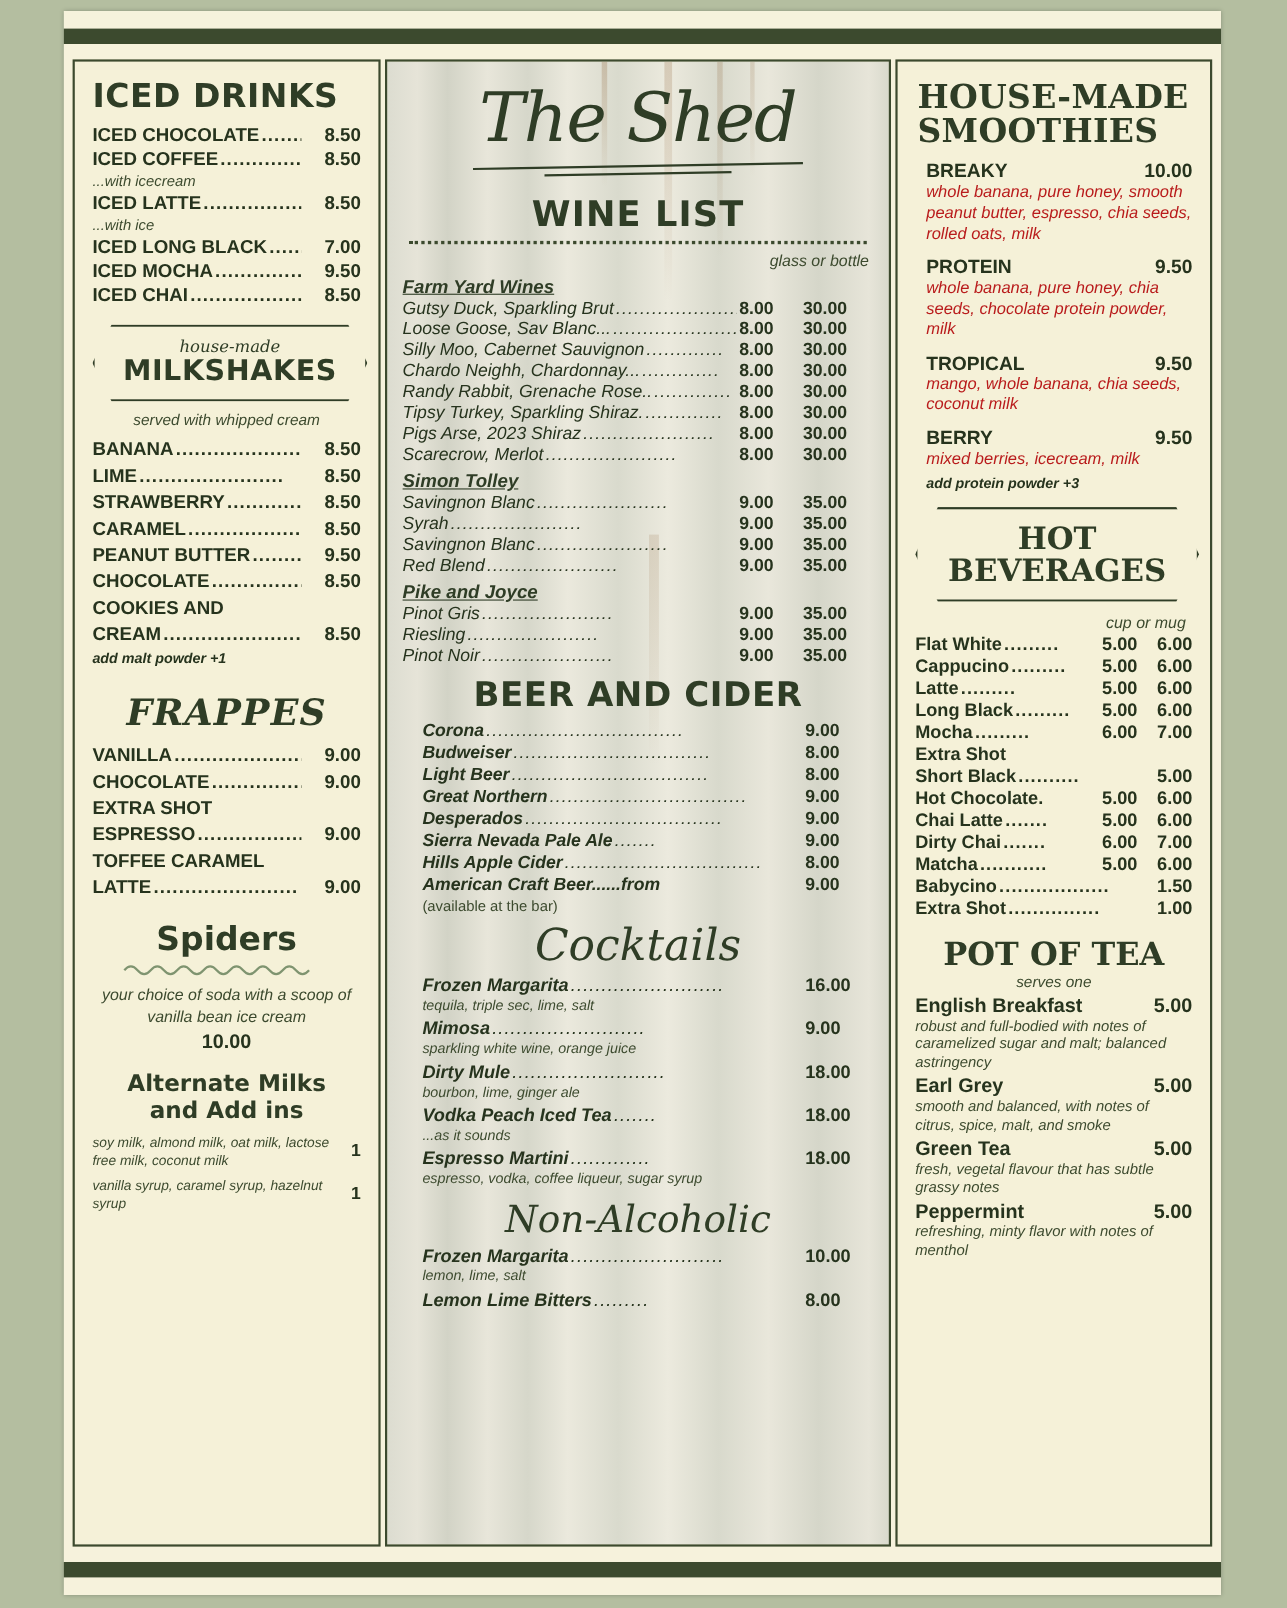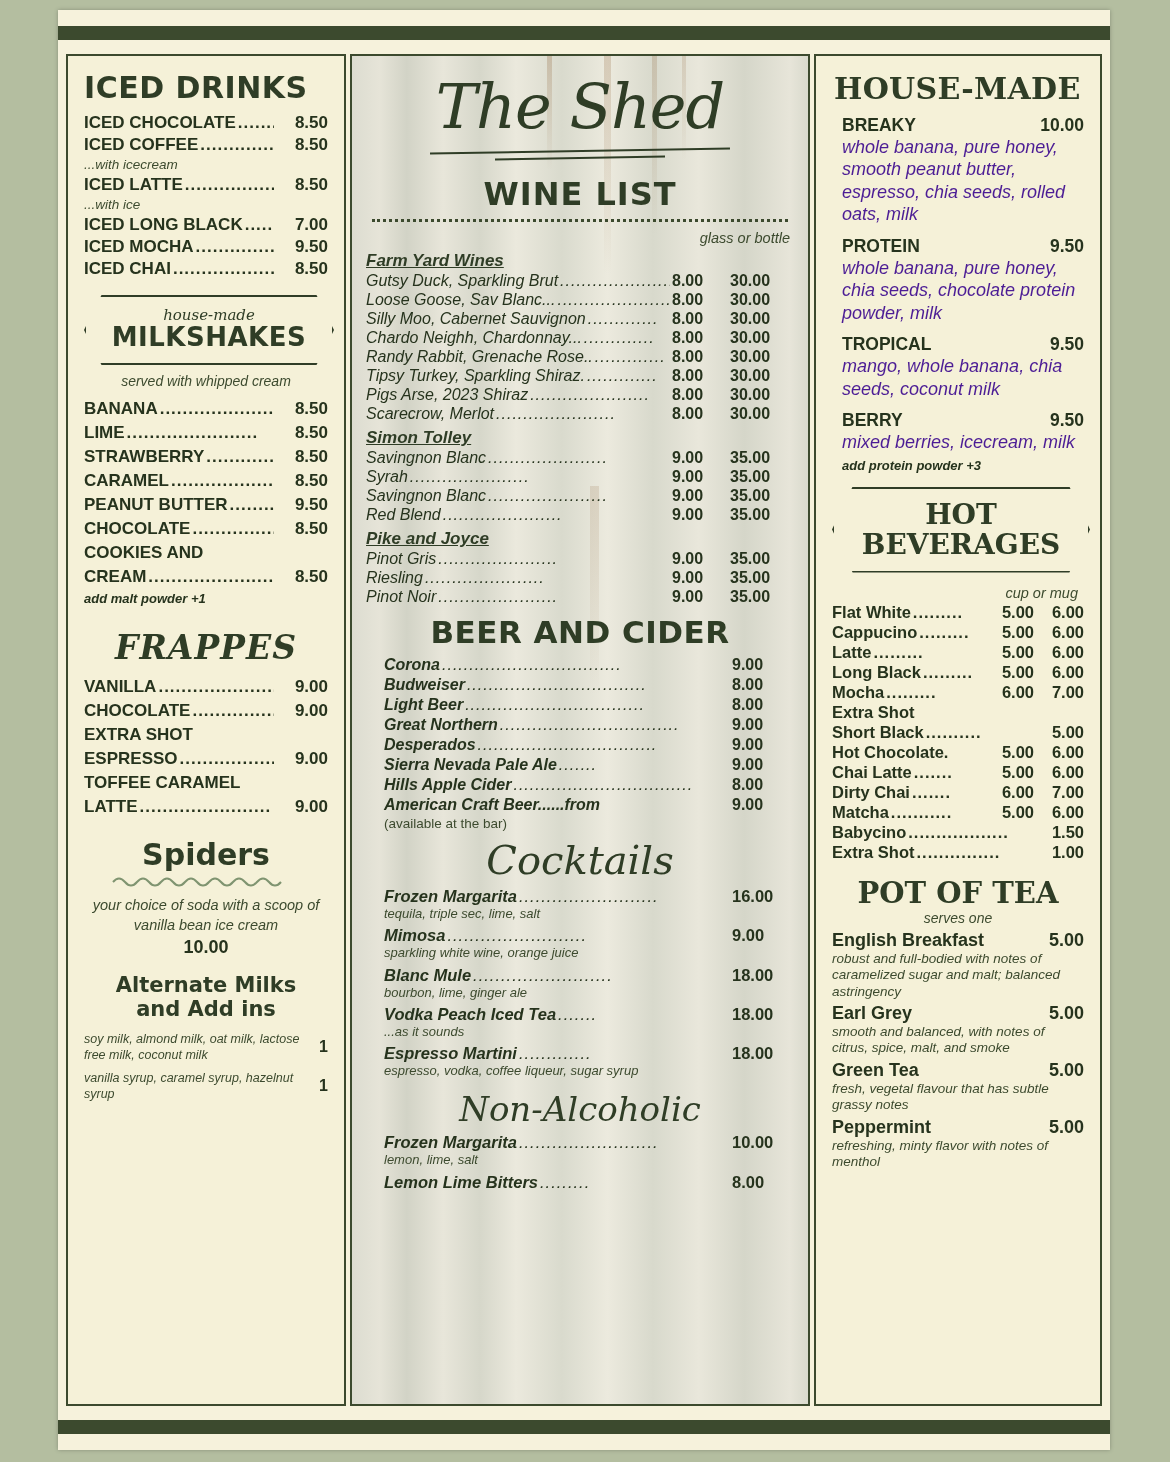--- a/index.html
+++ b/index.html
@@ -137,21 +137,21 @@
   .crow .dots{flex:1;overflow:hidden;white-space:nowrap;letter-spacing:1px;margin:0 2px;font-weight:normal;}
   .crow .pr{width:62px;text-align:left;font-style:normal;}
   .cdesc{font-size:13px;font-style:italic;color:#3c4a2e;margin-left:18px;line-height:1.25;}
   .nonalc-title{
     font-family:"DejaVu Serif",serif;font-style:italic;font-size:34px;color:#2f3d26;
     text-align:center;margin:10px 0 2px;
   }
   .smoothie{margin:0 0 10px 10px;}
   .sm-head{display:flex;align-items:baseline;font-weight:bold;font-size:17.5px;color:#26331d;}
   .sm-head .nm{flex:1;}
-  .sm-desc{font-size:18px;font-style:italic;color:#4c1d95;line-height:1.25;}
+  .sm-desc{font-size:15px;font-style:italic;color:#b91c1c;line-height:1.25;}
   .hexbig{
     position:relative;margin:14px auto 12px;width:254px;height:82px;
     border:2.5px solid #2f3d26;
     clip-path:polygon(8% 0,92% 0,100% 50%,92% 100%,8% 100%,0 50%);
     background:#f5f1d8;display:flex;align-items:center;justify-content:center;
   }
   .hexbig span{
     font-family:"DejaVu Serif",serif;font-weight:bold;font-size:28px;color:#2f3d26;
     text-align:center;line-height:1.05;
   }
@@ -473,21 +473,21 @@
         <span class="pr">16.00</span>
       </div>
       <div class="cdesc">tequila, triple sec, lime, salt</div>
       <div class="crow">
         <span>Mimosa</span>
         <span class="dots">.........................</span>
         <span class="pr">9.00</span>
       </div>
       <div class="cdesc">sparkling white wine, orange juice</div>
       <div class="crow">
-        <span>Blanc Mule</span>
+        <span>Dirty Mule</span>
         <span class="dots">.........................</span>
         <span class="pr">18.00</span>
       </div>
       <div class="cdesc">bourbon, lime, ginger ale</div>
       <div class="crow">
         <span>Vodka Peach Iced Tea</span>
         <span class="dots">.......</span>
         <span class="pr">18.00</span>
       </div>
       <div class="cdesc">...as it sounds</div>
@@ -510,20 +510,21 @@
         <span class="dots">.........</span>
         <span class="pr">8.00</span>
       </div>
     </div>
   </div>
 
   <div class="col-right">
     <div class="inner">
       <div class="right-head">
         <div>HOUSE-MADE</div>
+        <div>SMOOTHIES</div>
       </div>
 
       <div class="smoothie">
         <div class="sm-head">
           <span class="nm">BREAKY</span>
           <span>10.00</span>
         </div>
         <div class="sm-desc">whole banana, pure honey, smooth peanut butter, espresso, chia seeds, rolled oats, milk</div>
       </div>
       <div class="smoothie">

